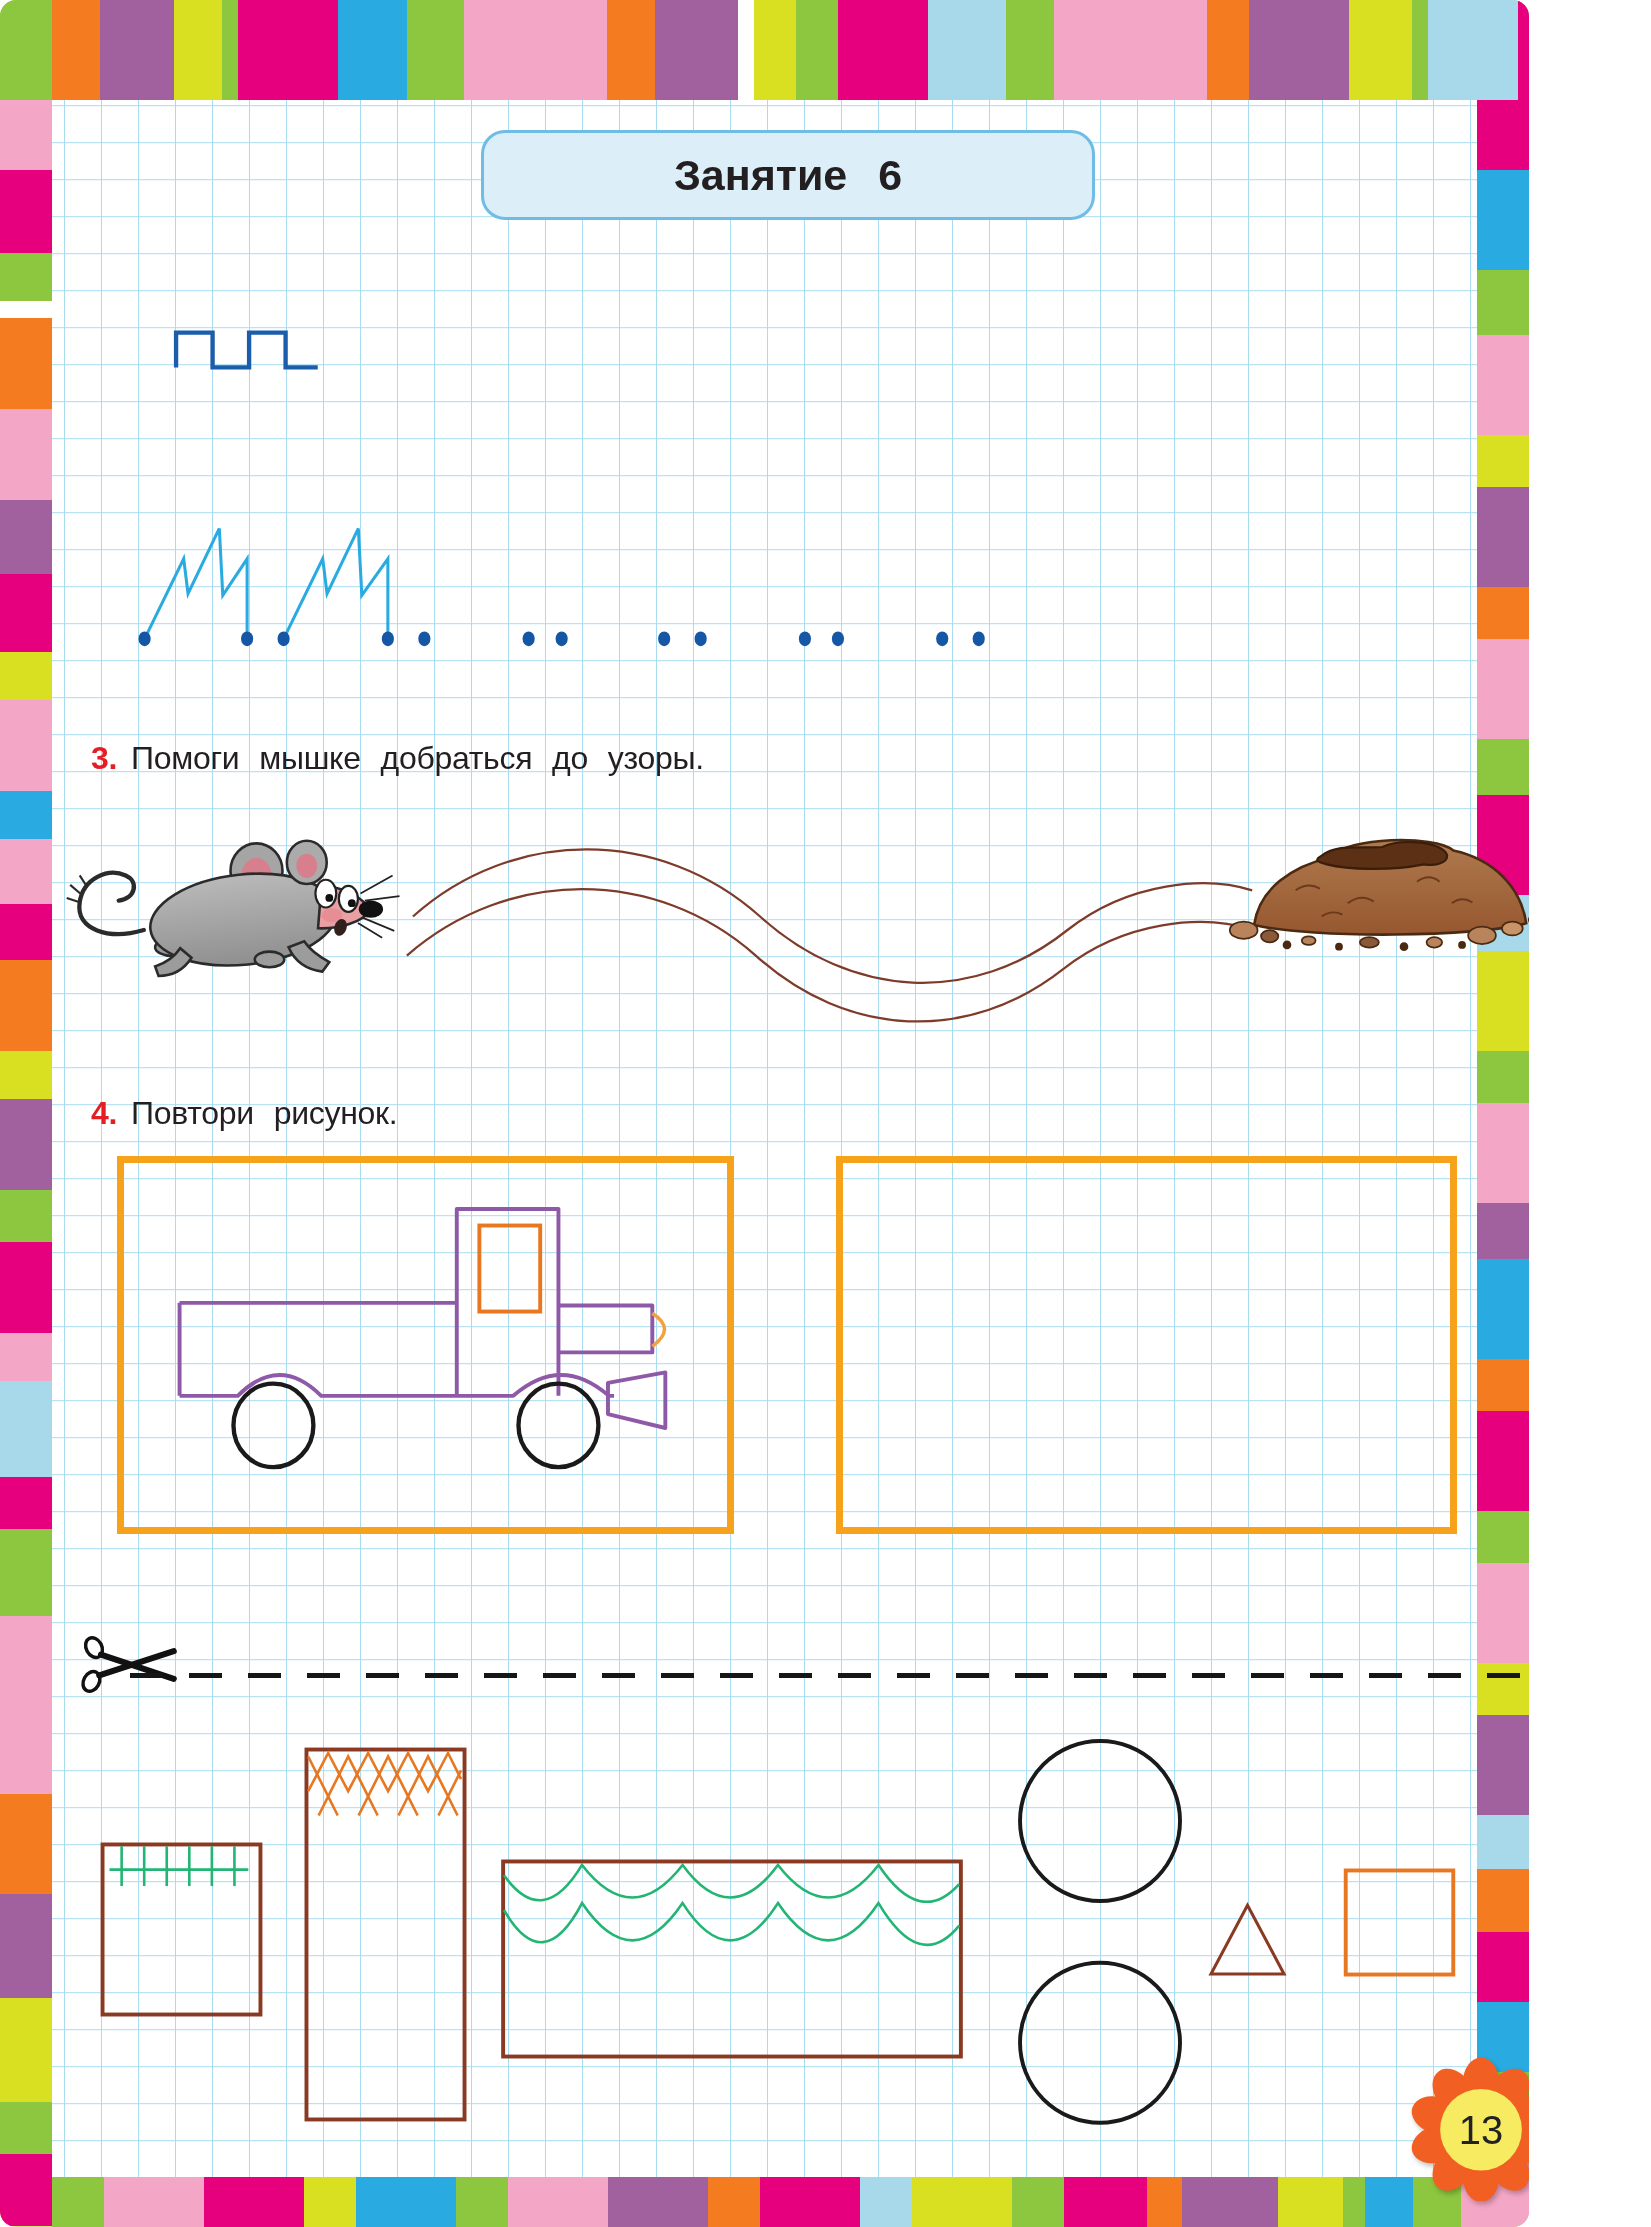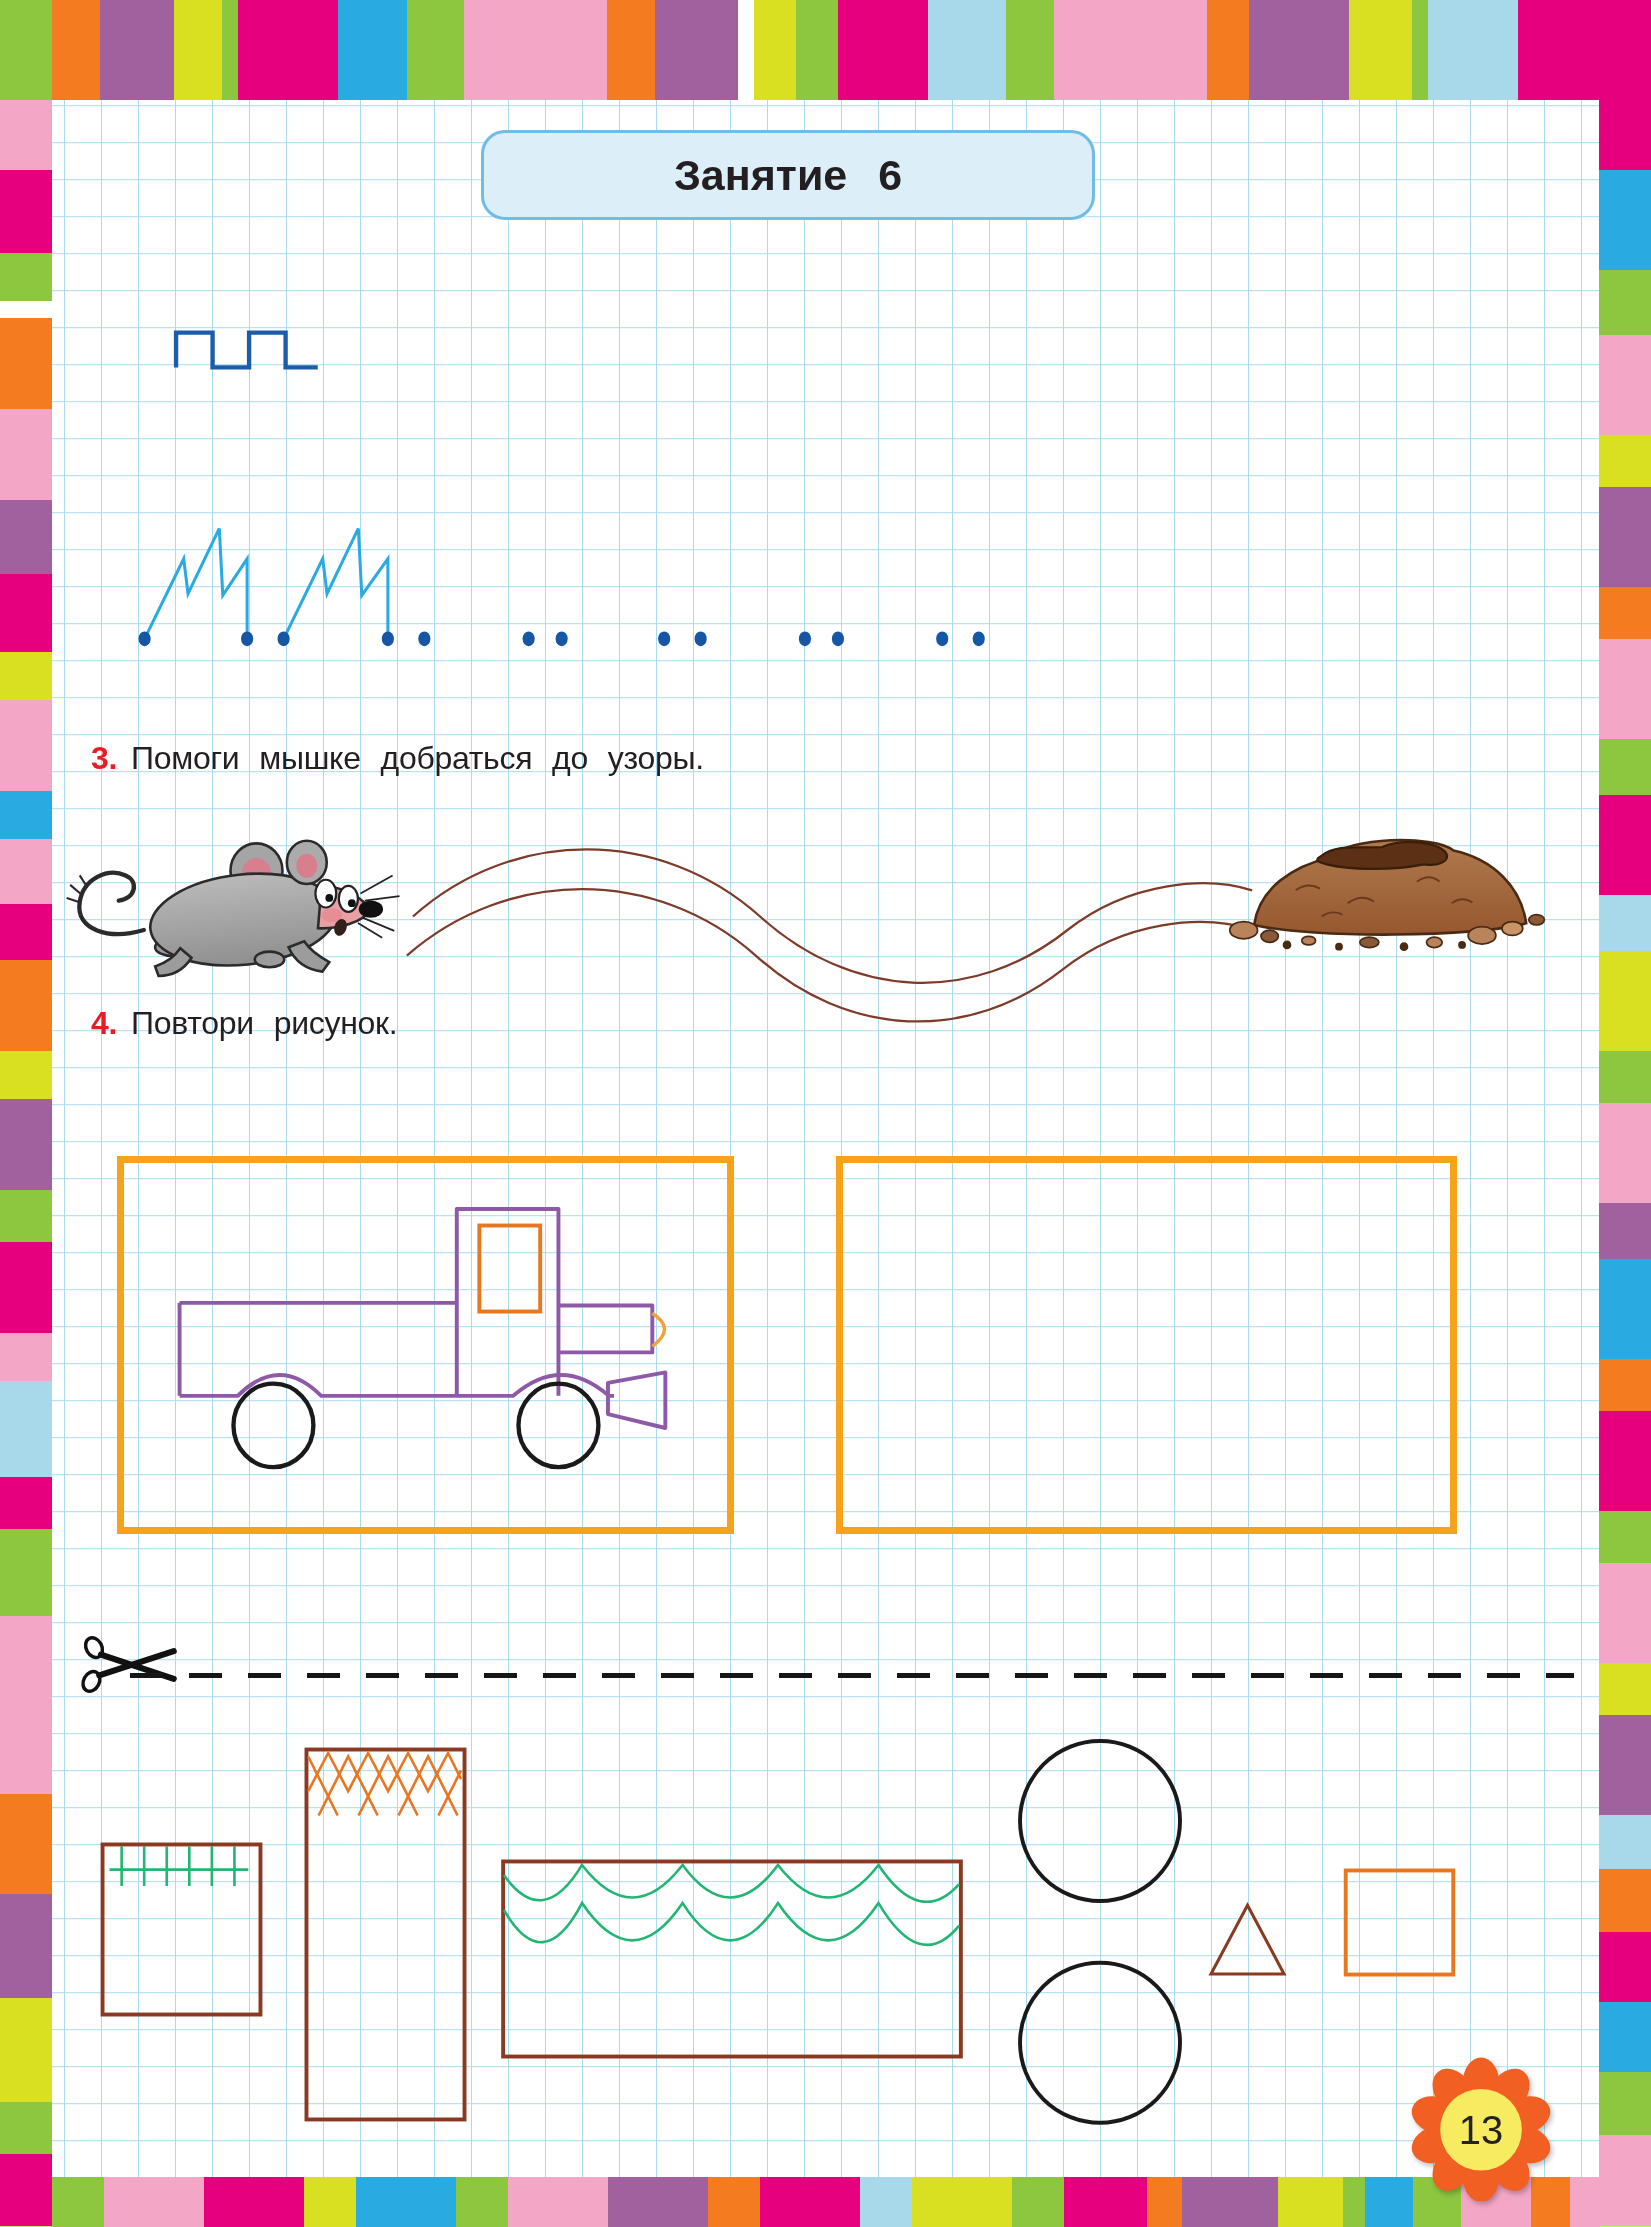--- a/index.html
+++ b/index.html
@@ -1,17 +1,17 @@
 <!DOCTYPE html>
 <html style="--ink: #231F20; --accent_red: #E31E24; --grid_line: #A9DCF0; --title_box_bg: #DCEFF9; --title_box_border: #6FBCE5; --square_wave_blue: #1B5CAB; --zigzag_cyan: #29ABE2; --dot_blue: #1556A5; --path_line_brown: #7E3B2A; --box_orange: #F7A21B; --truck_purple: #8E5AA8; --window_orange: #E87722; --headlight_orange: #F3A13C; --wheel_black: #1A1A1A; --cut_border_brown: #8A3A22; --cut_orange: #E87722; --fringe_green: #22B573; --flower_petal: #F15F22; --flower_center: #F6EB61;font-size:14px"><head>
 <meta charset="utf-8">
 <style>
   html,body{margin:0;padding:0;background:#fff;}
-  .page{position:relative;width:1651px;height:2227px;overflow:hidden;background:#bef264;
-        font-family:"Liberation Sans",sans-serif;}
+  .page{position:relative;width:1529px;height:2227px;overflow:hidden;background:#bef264;
+        font-family:"Liberation Sans",sans-serif;border-radius:16px;}
   
   .band{position:absolute;display:flex;z-index:2;}
   .band-top{left:0;top:0;width:1651px;height:100px;flex-direction:row;}
   .band-bottom{left:52px;top:2177px;width:1547px;height:50px;flex-direction:row;}
   .band-left{left:0;top:100px;width:52px;height:2127px;flex-direction:column;}
   .band-right{right:0;top:100px;width:52px;height:2127px;flex-direction:column;}
   .stripe{flex:0 0 auto;}
   
   .paper{position:absolute;left:52px;top:100px;width:1547px;height:2077px;background:#fff;z-index:1;
     background-image:
@@ -237,21 +237,21 @@
       <ellipse cx="305" cy="132" rx="16" ry="10" fill="#B9845C"></ellipse>
       <ellipse cx="340" cy="124" rx="12" ry="8" fill="#C89468"></ellipse>
       <ellipse cx="368" cy="114" rx="9" ry="6" fill="#8A5A38"></ellipse>
       <circle cx="80" cy="143" r="4" fill="#4A2A12"></circle>
       <circle cx="140" cy="145" r="3.5" fill="#4A2A12"></circle>
       <circle cx="215" cy="145" r="4" fill="#4A2A12"></circle>
       <circle cx="282" cy="143" r="3.5" fill="#4A2A12"></circle>
     </g>
   </svg>
 
-  <div class="task" style="top:1005px">
+  <div class="task" style="top:1095px">
     <span class="tnum">4.</span><span>Повтори рисунок.</span>
   </div>
   <div class="obox" style="left:117px;top:1156px;width:617px;height:378px"></div>
   <div class="obox" style="left:836px;top:1156px;width:621px;height:378px"></div>
   <svg class="abs" style="left:117px;top:1156px" width="617" height="378" viewBox="0 0 710 435">
     <g fill="none" style="stroke:var(--truck_purple)" stroke-width="4.5" stroke-linejoin="round">
       <path d="M72,169 H391 M72,169 V276"></path>
       <path d="M72,276 H139 Q187,228 235,276 H456 Q511,228 566,276 H572"></path>
       <path d="M391,276 V61 H508 V276"></path>
       <path d="M508,172 H616 V226 H508"></path>

